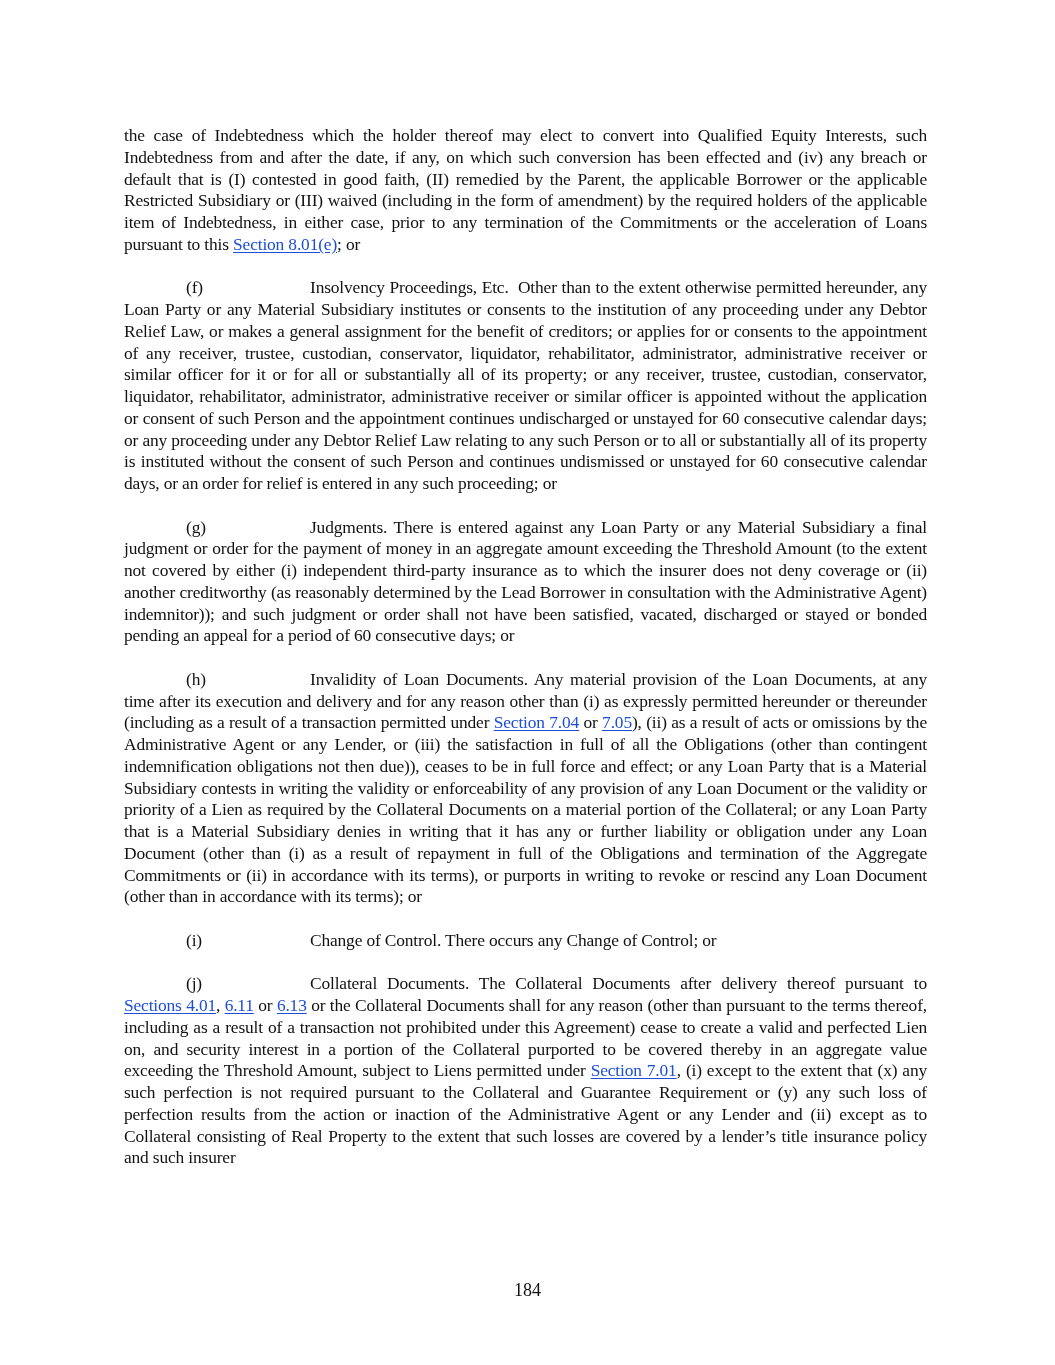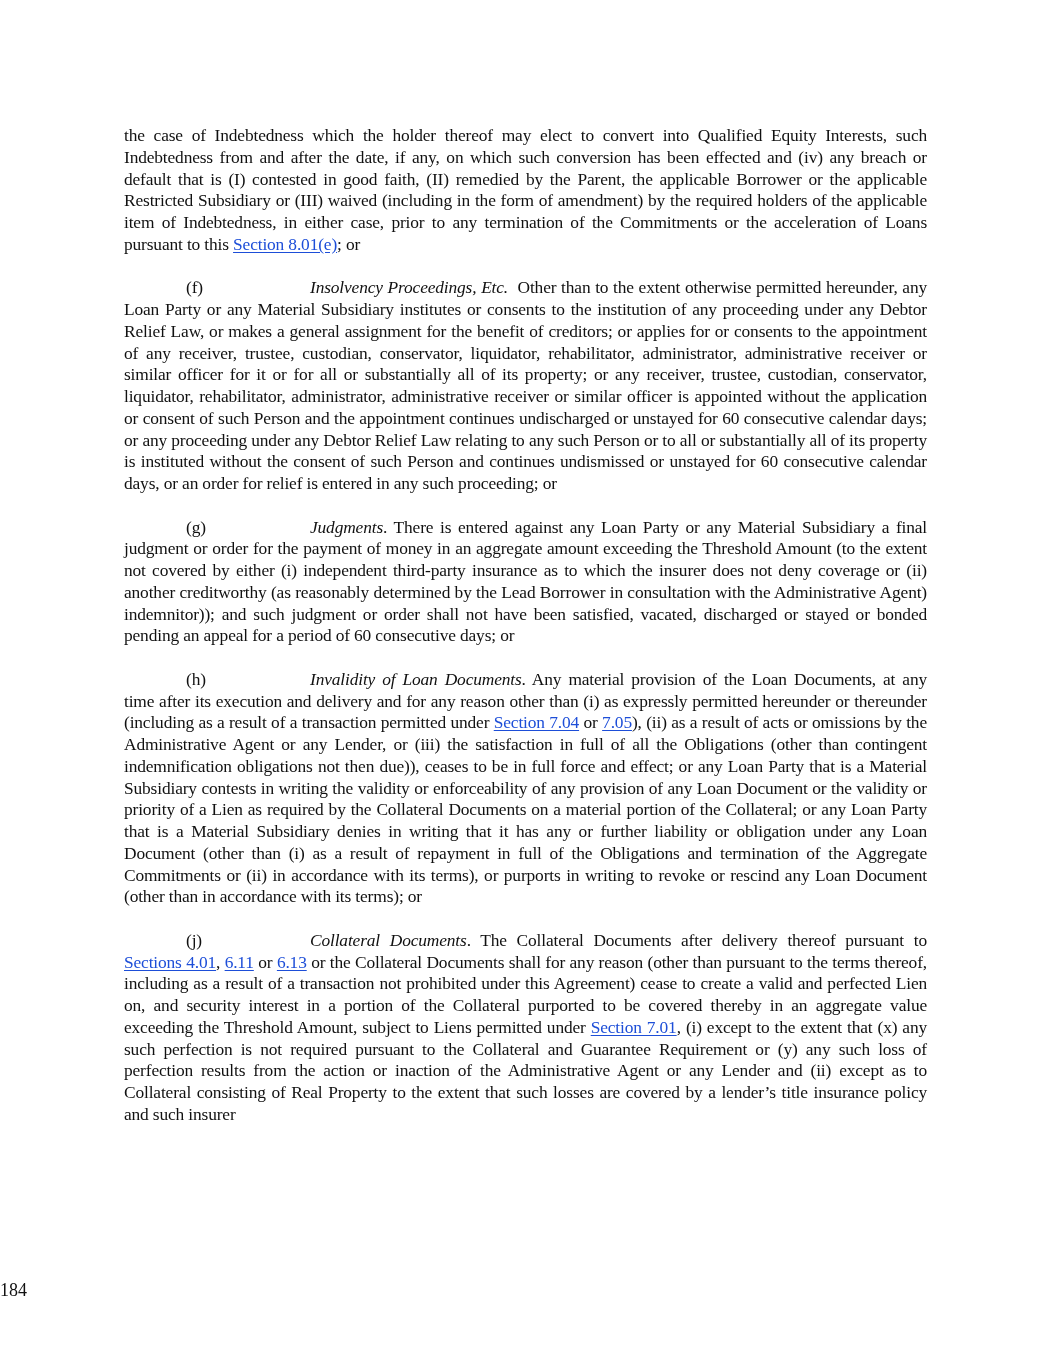--- a/index.html
+++ b/index.html
@@ -30,48 +30,49 @@
     }
     .para.first {
       margin-bottom: 21.75px;
     }
     .item-marker {
       display: inline-block;
       width: 124px;
       margin-left: 62px;
     }
     .item-heading {
-      font-style: italic;
     }
     .xref {
       text-decoration: underline;
       text-underline-offset: 2px;
       color: #1d4ed8;
       cursor: pointer;
     }
     .page-number {
       position: absolute;
       top: 1280px;
       left: 0;
       width: 1055px;
+      text-align: center;
       font-size: 18px;
       font-family: "Liberation Serif", "DejaVu Serif", serif;
     }
   </style>
 </head>
 <body>
 
 <div class="page">
 
   <p class="para first"><span>the case of Indebtedness which the holder thereof may elect to convert into Qualified Equity Interests, such Indebtedness from and after the date, if any, on which such conversion has been effected and (iv) any breach or default that is (I) contested in good faith, (II) remedied by the Parent, the applicable Borrower or the applicable Restricted Subsidiary or (III) waived (including in the form of amendment) by the required holders of the applicable item of Indebtedness, in either case, prior to any termination of the Commitments or the acceleration of Loans pursuant to this </span><span class="xref">Section 8.01(e)</span><span>; or</span></p>
 
   <p class="para"><span class="item-marker">(f)</span><span class="item-heading">Insolvency Proceedings, Etc.</span><span style="white-space: pre-wrap;">  Other than to the extent otherwise permitted hereunder, any Loan Party or any Material Subsidiary institutes or consents to the institution of any proceeding under any Debtor Relief Law, or makes a general assignment for the benefit of creditors; or applies for or consents to the appointment of any receiver, trustee, custodian, conservator, liquidator, rehabilitator, administrator, administrative receiver or similar officer for it or for all or substantially all of its property; or any receiver, trustee, custodian, conservator, liquidator, rehabilitator, administrator, administrative receiver or similar officer is appointed without the application or consent of such Person and the appointment continues undischarged or unstayed for 60 consecutive calendar days; or any proceeding under any Debtor Relief Law relating to any such Person or to all or substantially all of its property is instituted without the consent of such Person and continues undismissed or unstayed for 60 consecutive calendar days, or an order for relief is entered in any such proceeding; or</span></p>
 
   <p class="para"><span class="item-marker">(g)</span><span class="item-heading">Judgments</span><span>.  There is entered against any Loan Party or any Material Subsidiary a final judgment or order for the payment of money in an aggregate amount exceeding the Threshold Amount (to the extent not covered by either (i) independent third-party insurance as to which the insurer does not deny coverage or (ii) another creditworthy (as reasonably determined by the Lead Borrower in consultation with the Administrative Agent) indemnitor)); and such judgment or order shall not have been satisfied, vacated, discharged or stayed or bonded pending an appeal for a period of 60 consecutive days; or</span></p>
 
   <p class="para"><span class="item-marker">(h)</span><span class="item-heading">Invalidity of Loan Documents</span><span>.  Any material provision of the Loan Documents, at any time after its execution and delivery and for any reason other than (i) as expressly permitted hereunder or thereunder (including as a result of a transaction permitted under </span><span class="xref">Section 7.04</span><span> or </span><span class="xref">7.05</span><span>), (ii) as a result of acts or omissions by the Administrative Agent or any Lender, or (iii) the satisfaction in full of all the Obligations (other than contingent indemnification obligations not then due)), ceases to be in full force and effect; or any Loan Party that is a Material Subsidiary contests in writing the validity or enforceability of any provision of any Loan Document or the validity or priority of a Lien as required by the Collateral Documents on a material portion of the Collateral; or any Loan Party that is a Material Subsidiary denies in writing that it has any or further liability or obligation under any Loan Document (other than (i) as a result of repayment in full of the Obligations  and termination of the Aggregate Commitments or (ii) in accordance with its terms), or purports in writing to revoke or rescind any Loan Document (other than in accordance with its terms); or</span></p>
 
+  <p class="para"><span class="item-marker">(i)</span><span class="item-heading">Change of Control</span><span>.  There occurs any Change of Control; or</span></p>
 
   <p class="para"><span class="item-marker">(j)</span><span class="item-heading">Collateral Documents</span><span>.  The  Collateral Documents after delivery thereof pursuant to </span><span class="xref">Sections 4.01</span><span>, </span><span class="xref">6.11</span><span> or </span><span class="xref">6.13</span><span> or the Collateral Documents shall for any reason (other than pursuant to the terms thereof, including as a result of a transaction not prohibited under this Agreement) cease to create a valid and perfected Lien on, and security interest in a portion of the Collateral purported to be covered thereby in an aggregate value exceeding the Threshold Amount, subject to Liens permitted under </span><span class="xref">Section 7.01</span><span>, (i) except to the extent that (x) any such perfection is not required pursuant to the Collateral and Guarantee Requirement or (y) any such loss of perfection results from the action or inaction of the Administrative Agent or any Lender and (ii) except as to Collateral consisting of Real Property to the extent that such losses are covered by a lender’s title insurance policy and such insurer</span></p>
 
 </div>
 
 <div class="page-number">184</div>
 
 </body></html>

